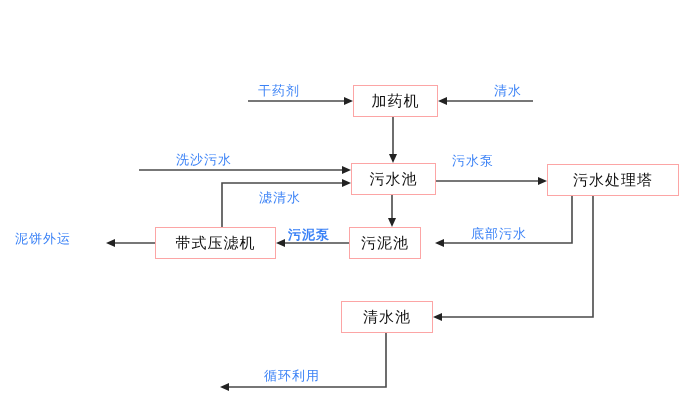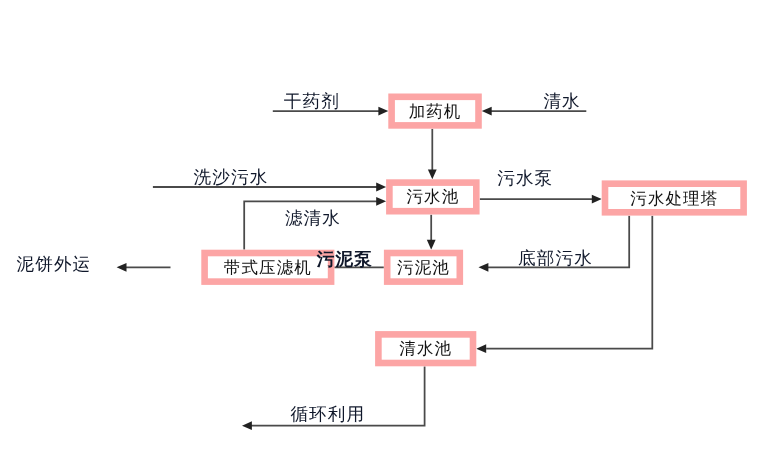--- a/index.html
+++ b/index.html
@@ -20,35 +20,35 @@
     left: 14px;
     top: 18px;
     font-size: 17px;
     font-weight: bold;
     color: #1a1a1a;
     letter-spacing: 0.5px;
     white-space: nowrap;
   }
   .node {
     position: absolute;
-    border: 6px solid #fca5a5;
+    border: 1px solid #fca5a5;
     background: #ffffff;
     box-sizing: border-box;
     display: flex;
     align-items: center;
     justify-content: center;
     font-size: 15px;
     color: #111111;
     white-space: nowrap;
     letter-spacing: 1px;
   }
   .edge-label {
     position: absolute;
-    font-size: 16px;
-    color: #0f172a;
+    font-size: 13px;
+    color: #3b82f6;
     white-space: nowrap;
     letter-spacing: 1px;
   }
   #wires {
     position: absolute;
     left: 0;
     top: 0;
     width: 700px;
     height: 420px;
     pointer-events: none;
@@ -105,29 +105,29 @@
     <polygon class="ahead" points="433,317 442,313 442,321"></polygon>
 
     <polyline points="386,333 386,387 228,387"></polyline>
     <polygon class="ahead" points="220,387 229,383 229,391"></polygon>
   </svg>
 
   <div class="node" style="left:353px; top:85px; width:85px; height:32px;">
     <span>加药机</span>
   </div>
 
-  <div class="node" style="left:351px; top:163px; width:85px; height:32px;align-items:flex-end;">
+  <div class="node" style="left:351px; top:163px; width:85px; height:32px;">
     <span>污水池</span>
   </div>
 
   <div class="node" style="left:547px; top:164px; width:132px; height:32px;">
     <span>污水处理塔</span>
   </div>
 
-  <div class="node" style="left:155px; top:227px; width:121px; height:32px;margin-left:28px;">
+  <div class="node" style="left:155px; top:227px; width:121px; height:32px;">
     <span>带式压滤机</span>
   </div>
 
   <div class="node" style="left:349px; top:227px; width:72px; height:32px;">
     <span>污泥池</span>
   </div>
 
   <div class="node" style="left:341px; top:301px; width:92px; height:32px;align-items:center;">
     <span>清水池</span>
   </div>

